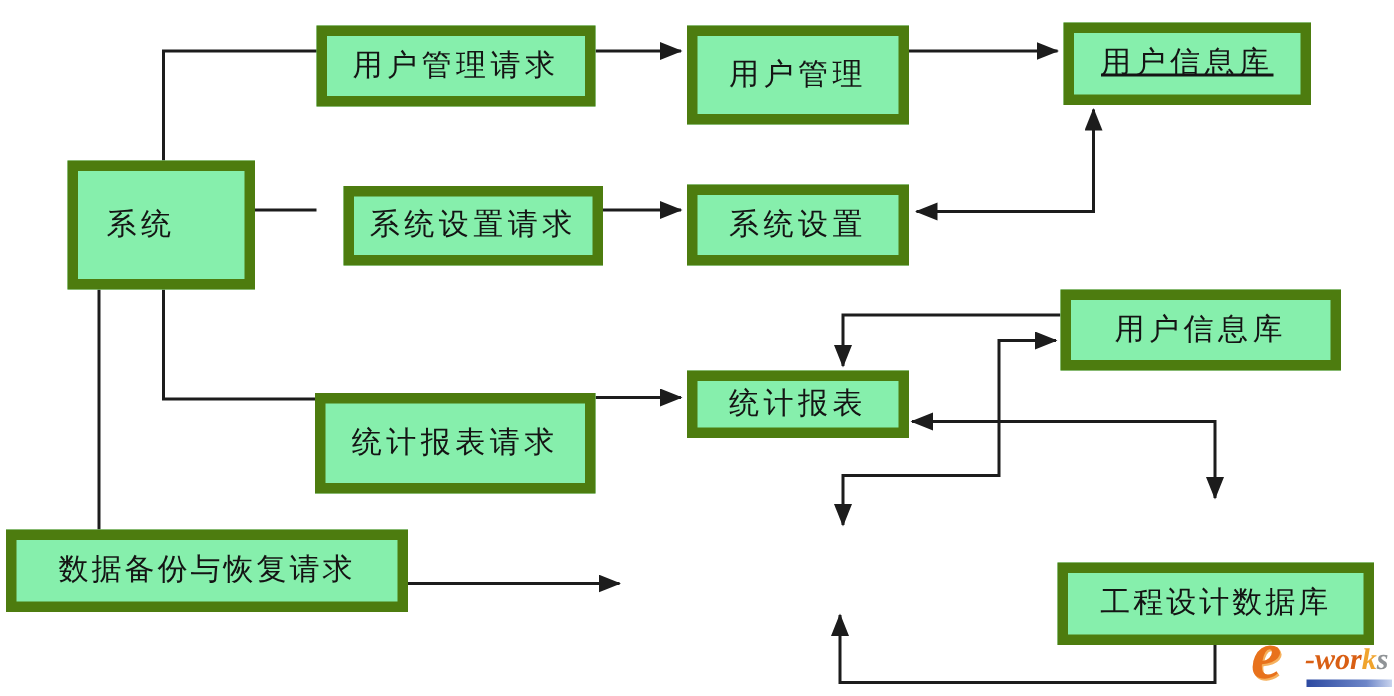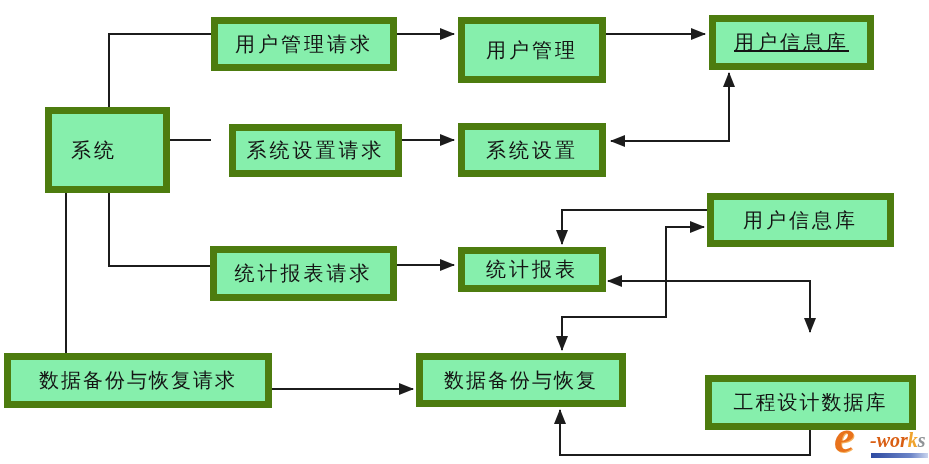--- a/index.html
+++ b/index.html
@@ -17,21 +17,21 @@
   }
   
   #node-admin          {left:45px; top:107px;width:125px;height:86px;
                         flex-direction:column;align-items:flex-start;padding-left:19px;
                         justify-content:center;line-height:1.6;gap:41px;}
   #node-req-user       {left:211px;top:17px; width:186px;height:54px;}
   #node-user-mgmt      {left:458px;top:17px; width:148px;height:66px;}
   #node-user-db        {left:709px;top:15px; width:165px;height:55px;text-decoration:underline;}
   #node-req-sys        {left:229px;top:124px;width:173px;height:53px;align-items:center;}
   #node-sys-setting    {left:458px;top:123px;width:148px;height:54px;}
-  #node-req-report     {left:210px;top:246px;width:187px;height:55px;}
+  #node-req-report     {left:210px;top:262px;width:187px;height:67px;}
   #node-report         {left:458px;top:247px;width:148px;height:45px;}
   #node-archive        {left:707px;top:193px;width:187px;height:54px;}
   #node-design-db      {left:705px;top:335px;width:211px;height:55px;letter-spacing:2px;margin-top:40px;}
   #node-req-backup     {left:4px;  top:353px;width:268px;height:55px;letter-spacing:2px;font-family:Liberation Serif, serif;}
   #node-backup         {left:416px;top:353px;width:210px;height:54px;letter-spacing:2px;}
 
   
   .logo{position:absolute;left:834px;top:420px;width:94px;height:42px;
         font-family:"Liberation Serif","DejaVu Serif",serif;font-style:italic;font-weight:bold;}
   .logo-e{position:absolute;left:0;top:-10px;font-size:46px;color:#e8721c;
@@ -121,23 +121,20 @@
   </div>
 
   <div class="node" id="node-design-db">
     <span>工程设计数据库</span>
   </div>
 
   <div class="node" id="node-req-backup">
     <span>数据备份与恢复请求</span>
   </div>
 
-  <div class="node" id="node-backup">
-    <span>数据备份与恢复</span>
-  </div>
 
   <div class="logo">
     <span class="logo-e">e</span>
     <span class="logo-text"><span class="logo-wor">-wor</span><span class="logo-k">k</span><span class="logo-s">s</span></span>
     <span class="logo-bar"></span>
   </div>
 
 </div>
 
 </body></html>

